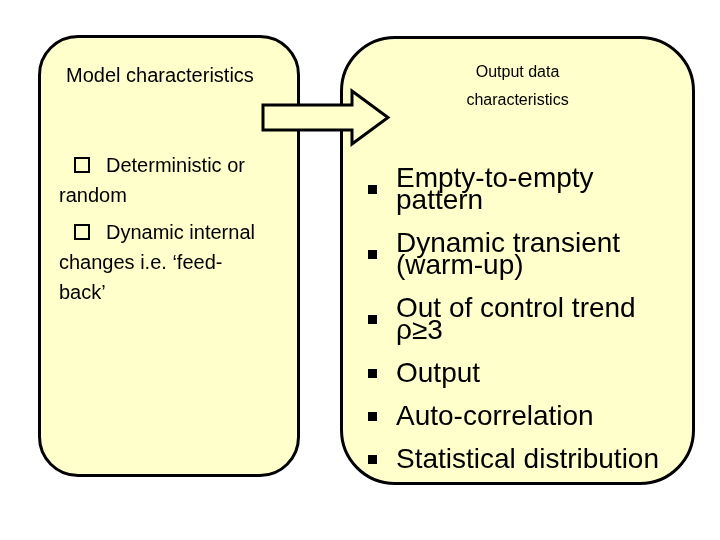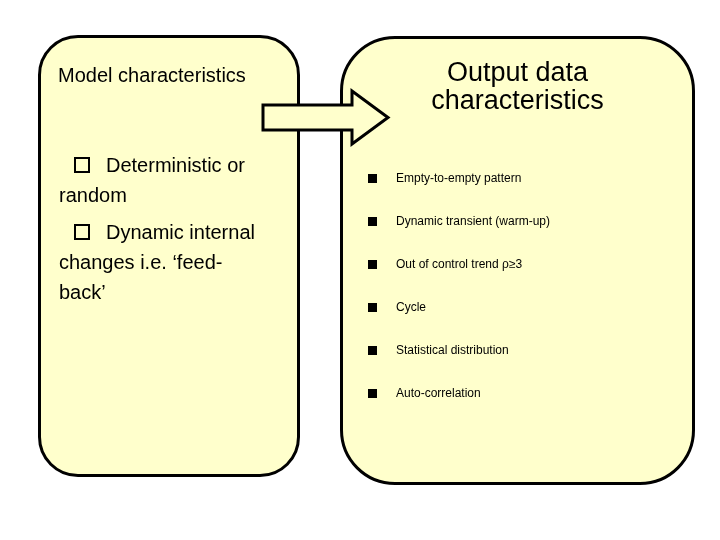--- a/index.html
+++ b/index.html
@@ -11,46 +11,46 @@
   .slide{position:relative;width:720px;height:540px;background:#ffffff;}
 
   .box{
     position:absolute;background:#ffffcc;border:3px solid #000000;
     box-sizing:border-box;
   }
   .left-box{left:38px;top:35px;width:262px;height:442px;border-radius:40px;}
   .right-box{left:340px;top:36px;width:355px;height:449px;border-radius:55px;}
 
   .left-title{
-    position:absolute;left:17px;top:24px;margin:0;
+    position:absolute;left:25px;top:24px;margin:0;
     font-size:20px;font-weight:400;line-height:26px;white-space:pre-line;
   }
   .left-items{position:absolute;left:3px;top:112px;right:2px;}
   .left-item{
     margin:0 0 7px 15px;font-size:20px;line-height:30px;text-indent:15px;
   }
   .item-text{white-space:pre-line;}
   .sq-open{
     display:inline-block;width:12px;height:12px;
     border:2px solid #000000;background:transparent;
     margin-right:16px;transform:translateY(1px);
   }
 
   .right-title{
     position:absolute;left:0;right:0;top:19px;margin:0;
-    text-align:center;font-size:27px;font-weight:400;line-height:28px;
+    text-align:center;font-size:16px;font-weight:400;line-height:28px;
     white-space:pre-line;
   }
   .right-items{
     position:absolute;left:25px;top:128px;right:6px;
     margin:0;padding:0;list-style:none;
   }
   .right-item{
     display:flex;align-items:center;
-    font-size:12px;line-height:22px;margin:0 0 21px 0;
+    font-size:28px;line-height:22px;margin:0 0 21px 0;
   }
   .sq-fill{
     flex:0 0 9px;width:9px;height:9px;background:#000000;margin-right:19px;
   }
 
   .arrow-svg{position:absolute;left:255px;top:85px;width:140px;height:65px;}
 </style>
 </head>
 <body>
 
@@ -82,29 +82,29 @@
       <li class="right-item">
         <span class="sq-fill"></span>
           <span>Dynamic transient (warm-up)</span>
       </li>
       <li class="right-item">
         <span class="sq-fill"></span>
           <span>Out of control trend ρ≥3</span>
       </li>
       <li class="right-item">
         <span class="sq-fill"></span>
-          <span>Cycle</span>
+          <span>Output</span>
+      </li>
+      <li class="right-item">
+        <span class="sq-fill"></span>
+          <span>Auto-correlation</span>
       </li>
       <li class="right-item">
         <span class="sq-fill"></span>
           <span>Statistical distribution</span>
-      </li>
-      <li class="right-item">
-        <span class="sq-fill"></span>
-          <span>Auto-correlation</span>
       </li>
     </ul>
   </section>
 
   <svg class="arrow-svg" viewBox="255 85 140 65" xmlns="http://www.w3.org/2000/svg" aria-hidden="true">
     <polygon points="263,105 352,105 352,91 388,117.5 352,144 352,130 263,130" fill="#ffffcc" stroke="#000000" stroke-width="3" stroke-linejoin="miter"></polygon>
   </svg>
 
 </div>
 

